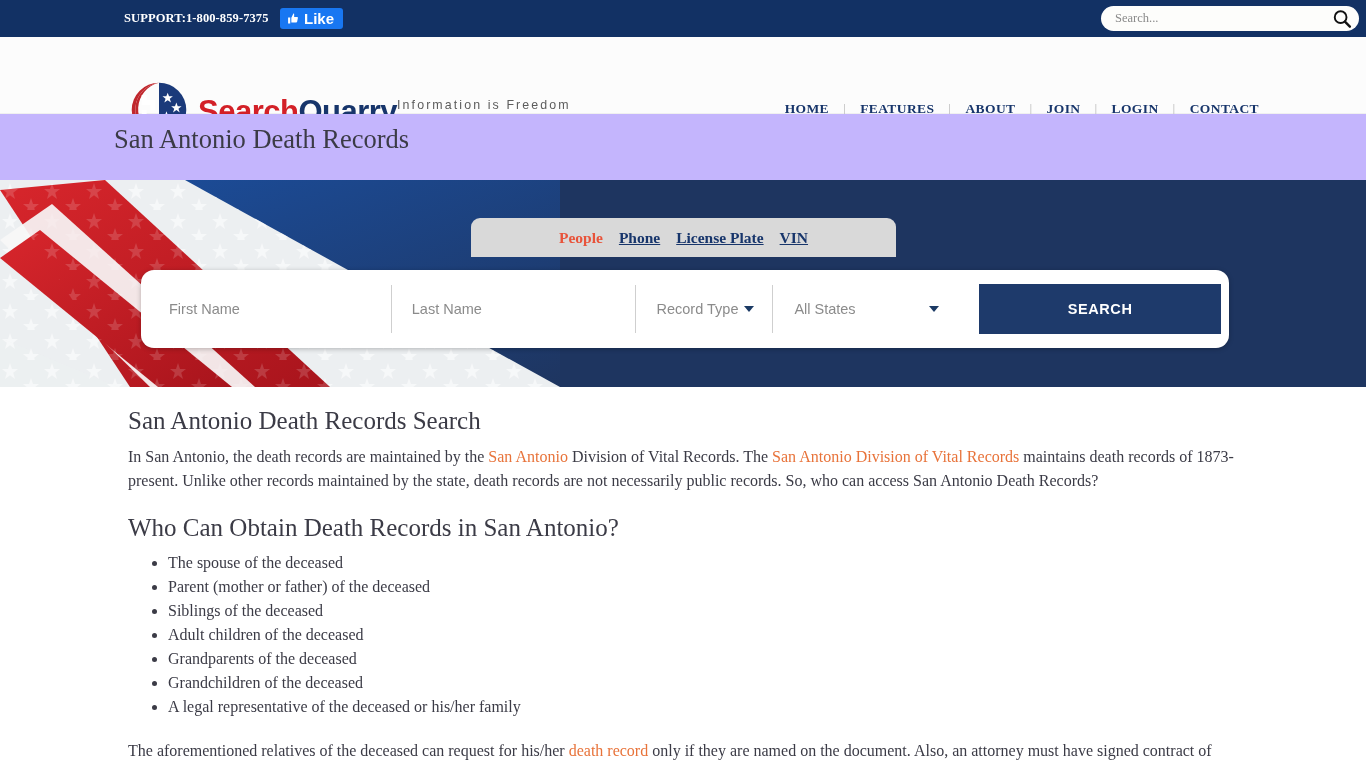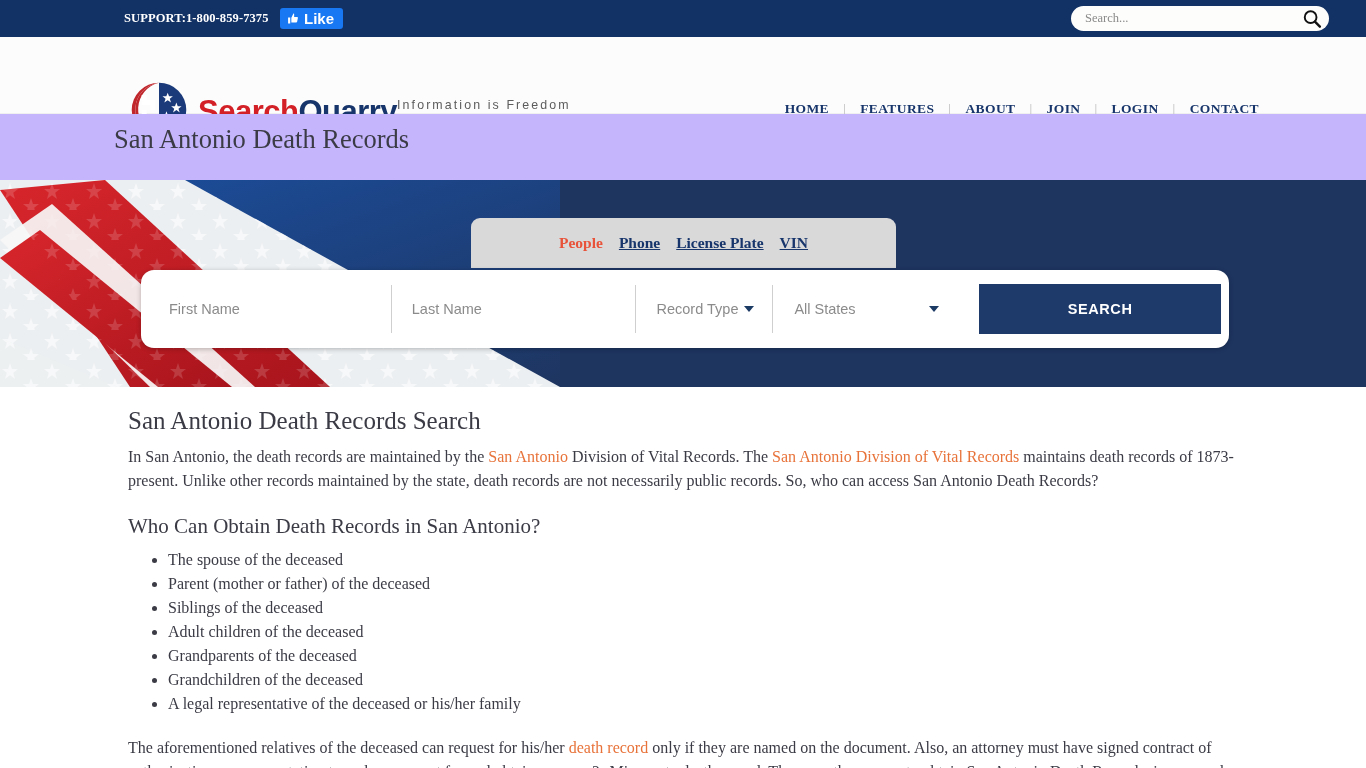--- a/index.html
+++ b/index.html
@@ -43,21 +43,21 @@
   }
   .fb-thumb { width: 13px; height: 13px; display: block; }
   .fb-like-label {
     color: #fff;
     font-family: "Liberation Sans", sans-serif;
     font-size: 15px;
     font-weight: bold;
   }
   .top-search {
     position: absolute;
-    right: 37px;
+    right: 7px;
     top: 6px;
     width: 258px;
     height: 25px;
     background: #fdfdfb;
     border-radius: 13px;
     display: flex;
     align-items: center;
     padding: 0 6px 0 14px;
   }
   .top-search input {
@@ -144,21 +144,21 @@
     background: #1e3560;
     overflow: hidden;
   }
   .hero-flag { position: absolute; left: 0; top: 0; width: 560px; height: 207px; }
 
   .tabs {
     position: absolute;
     left: 471px;
     top: 38px;
     width: 425px;
-    height: 50px;
+    height: 39px;
     background: #d9d9d9;
     border-radius: 9px 9px 0 0;
     display: flex;
     align-items: center;
     justify-content: center;
     gap: 16px;
     font-family: "Liberation Serif", serif;
     font-size: 15.5px;
     font-weight: bold;
   }
@@ -226,21 +226,21 @@
   .h2 {
     font-family: "Liberation Serif", serif;
     font-size: 25px;
     font-weight: normal;
     color: #3b3b46;
     margin-top: 20px;
     margin-bottom: 10px;
   }
   .h3 {
     font-family: "Liberation Serif", serif;
-    font-size: 21px;
+    font-size: 25px;
     font-weight: normal;
     color: #3b3b46;
     margin-top: 21px;
     margin-bottom: 9px;
   }
   .para {
     font-family: "Liberation Serif", serif;
     font-size: 16px;
     line-height: 24px;
     color: #3b3b46;

